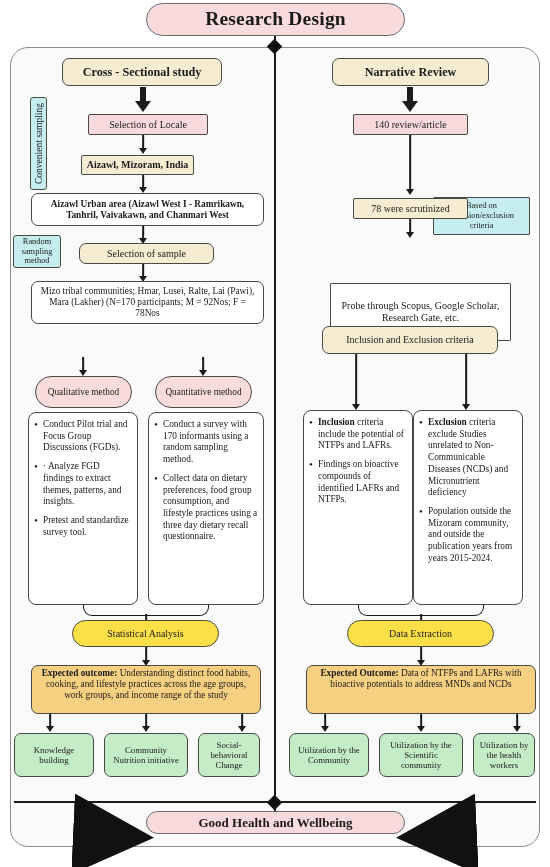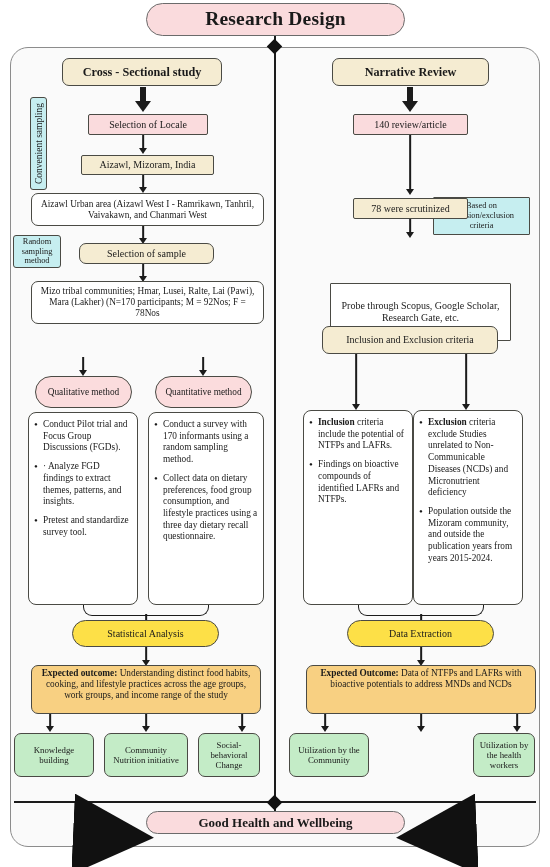--- a/index.html
+++ b/index.html
@@ -136,28 +136,28 @@
 
   <div class="vlabel" style="left:30px; top:97px; width:17px; height:93px;">Convenient sampling</div>
 
   <div class="node rect c-pink t10" style="left:88px; top:114px; width:120px; height:21px;">Selection of Locale</div>
 
   <div class="arrow" style="left:136px; top:135px; width:14px; height:19px;">
     <div class="shaft" style="height:13px;"></div>
       <div class="head"></div>
   </div>
 
-  <div class="node rect c-cream t10" style="left:81px; top:155px; width:133px; height:20px;">Aizawl, Mizoram, India</div>
+  <div class="node rect c-cream t10" style="left:81px; top:155px; width:113px; height:20px;font-weight:bold;">Aizawl, Mizoram, India</div>
 
   <div class="arrow" style="left:136px; top:175px; width:14px; height:18px;">
     <div class="shaft" style="height:12px;"></div>
       <div class="head"></div>
   </div>
 
-  <div class="node rounded c-white t9" style="left:31px; top:193px; width:233px; height:33px; padding:2px 7px;">Aizawl Urban area (Aizawl West I - Ramrikawn, Tanhril, Vaivakawn, and Chanmari West</div>
+  <div class="node rounded c-white t9" style="left:31px; top:193px; width:233px; height:33px; padding:2px 7px;font-weight:bold;">Aizawl Urban area (Aizawl West I - Ramrikawn, Tanhril, Vaivakawn, and Chanmari West</div>
 
   <div class="arrow" style="left:136px; top:226px; width:14px; height:18px;">
     <div class="shaft" style="height:12px;"></div>
       <div class="head"></div>
   </div>
 
   <div class="node rect c-cyan t8" style="left:13px; top:235px; width:48px; height:33px; border-radius:3px;">Random sampling method</div>
 
   <div class="node rounded c-cream t10" style="left:79px; top:243px; width:135px; height:21px;">Selection of sample</div>
 
@@ -309,20 +309,21 @@
   <div class="arrow" style="left:414px; top:714px; width:14px; height:18px;">
     <div class="shaft" style="height:12px;"></div>
       <div class="head"></div>
   </div>
   <div class="arrow" style="left:510px; top:714px; width:14px; height:18px;">
     <div class="shaft" style="height:12px;"></div>
       <div class="head"></div>
   </div>
 
   <div class="node rounded c-green t85" style="left:289px; top:733px; width:80px; height:44px;">Utilization by the Community</div>
+  <div class="node rounded c-green t85" style="left:379px; top:733px; width:84px; height:44px;">Utilization by the Scientific community</div>
   <div class="node rounded c-green t85" style="left:473px; top:733px; width:62px; height:44px;">Utilization by the health workers</div>
 
   <div class="hline" style="left:14px; top:801px; width:260px;"></div>
   <div class="hline" style="left:275px; top:801px; width:261px;"></div>
 
   <svg id="bottom-arrows" viewBox="0 0 550 867">
     <defs>
       <marker id="ah-l" markerWidth="9" markerHeight="9" refX="5" refY="4.5" orient="auto">
         <path d="M0,0 L9,4.5 L0,9 Z" fill="#111"></path>
       </marker>

